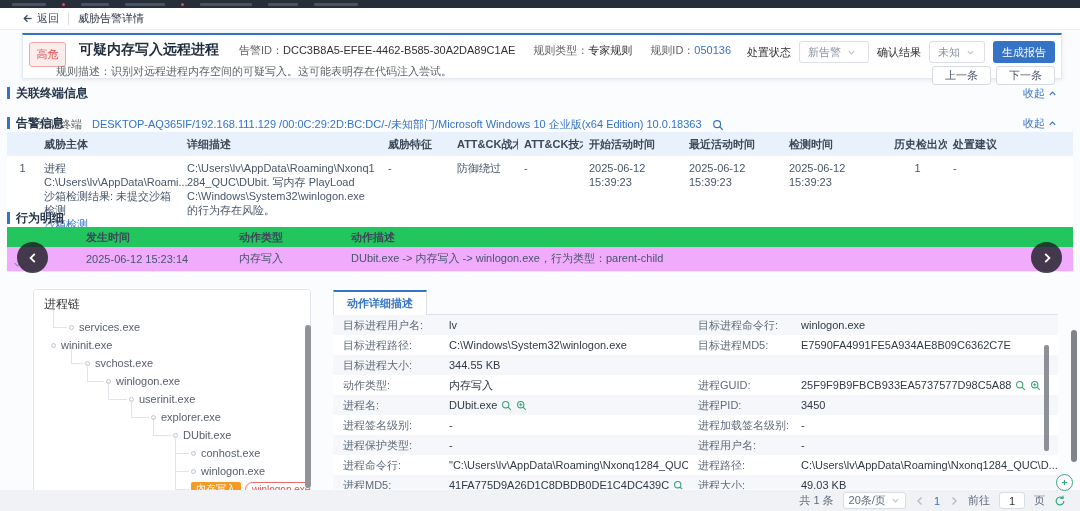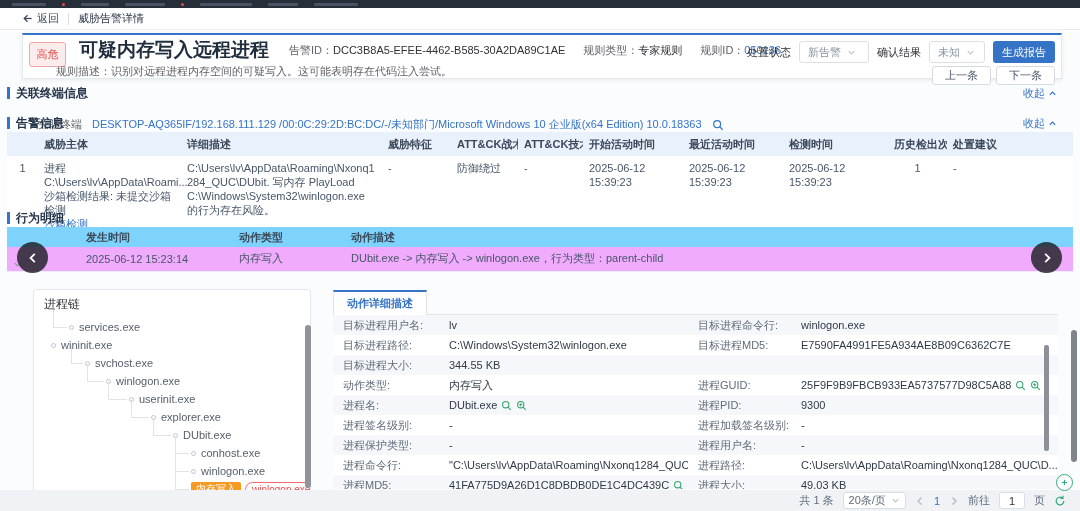--- a/index.html
+++ b/index.html
@@ -23,21 +23,21 @@
 
 .sheet { position:absolute; left:0; top:30px; width:1080px; height:460px; background:#fbfcfd; }
 
 
 .summary-card { position:absolute; left:22px; top:33px; width:1040px; height:46px; background:#fff;
   border:1px solid #e4e9f0; border-top:2px solid #3573c7; box-shadow:0 1px 4px rgba(31,45,61,.10); }
 .sev-badge { position:absolute; left:6px; top:7px; width:37px; height:25px; background:#fdecec;
   border:1px solid #f0a7a7; color:#e04b4b; border-radius:3px; display:flex; align-items:center;
   justify-content:center; }
 .sc-row1 { position:absolute; left:56px; top:6px; height:18px; display:flex; align-items:center; white-space:nowrap; }
-.sc-title { font-size:19px; font-weight:bold; color:#1f2d3d; margin-right:20px; }
+.sc-title { font-size:14px; font-weight:bold; color:#1f2d3d; margin-right:20px; }
 .meta { margin-right:18px; }
 .meta .lab { color:#606266; }
 .meta .val { color:#303133; }
 .meta .val.link { color:#3573c7; cursor:pointer; }
 .sc-row2 { position:absolute; left:33px; top:29px; color:#606266; white-space:nowrap; }
 .sc-ctrl1 { position:absolute; right:6px; top:6px; display:flex; align-items:center; gap:8px; }
 .sc-ctrl2 { position:absolute; right:6px; top:31px; display:flex; gap:5px; }
 .ctl-lab { color:#303133; }
 .sel { height:22px; border:1px solid #dcdfe6; border-radius:3px; background:#fff; display:flex;
   align-items:center; padding:0 5px 0 8px; color:#8a94a3; gap:6px; cursor:pointer; }
@@ -65,21 +65,21 @@
 .alert-table { position:absolute; left:7px; top:132px; width:1066px; }
 .alert-table th { height:24px; background:#e9f1fc; color:#3c4858; font-weight:bold; text-align:left;
   padding:0 6px; font-size:11px; white-space:nowrap; overflow:hidden; }
 .alert-table td { vertical-align:top; padding:5px 6px; border-bottom:1px solid #ebeef5;
   color:#475669; line-height:14px; background:#fff; }
 .cell-line { line-height:14px; }
 .link { color:#3573c7; cursor:pointer; }
 .desc-cell { word-break:break-all; }
 
 .behavior-table { position:absolute; left:7px; top:227px; width:1066px; }
-.behavior-table th { height:20px; background:#7dd3fc; color:#3c4858; font-weight:bold; text-align:left;
+.behavior-table th { height:20px; background:#22c55e; color:#3c4858; font-weight:bold; text-align:left;
   padding:0 6px; font-size:11px; }
 .behavior-table td { height:24px; background:#f0abfc; border-bottom:1px solid #ebeef5; color:#475669;
   padding:0 6px; white-space:nowrap; overflow:hidden; }
 .expand-caret { color:#8a919c; padding-left:42px; cursor:pointer; }
 
 
 .car-btn { position:absolute; top:242px; width:31px; height:31px; border-radius:50%;
   background:rgba(28,31,37,.82); color:#fff; display:flex; align-items:center; justify-content:center;
   z-index:6; cursor:pointer; }
 .car-left { left:17px; } .car-right { left:1031px; }
@@ -432,21 +432,21 @@
     <span class="c-v1"><span>DUbit.exe</span><span class="ic">
           <svg width="11" height="11">
             <use href="#i-search"></use>
           </svg>
         </span><span class="ic">
           <svg width="11" height="11">
             <use href="#i-zoomin"></use>
           </svg>
         </span></span>
     <span class="c-l2">进程PID:</span>
-    <span class="c-v2">9300</span>
+    <span class="c-v2">3450</span>
   </div>
   <div class="dt-row">
     <span class="c-l1">进程签名级别:</span>
     <span class="c-v1">-</span>
     <span class="c-l2">进程加载签名级别:</span>
     <span class="c-v2">-</span>
   </div>
   <div class="dt-row">
     <span class="c-l1">进程保护类型:</span>
     <span class="c-v1">-</span>

